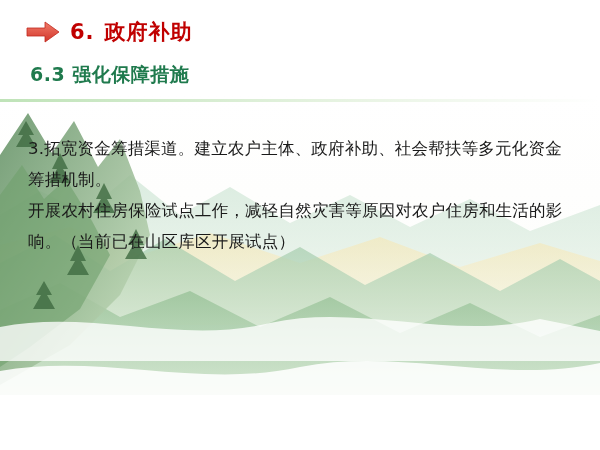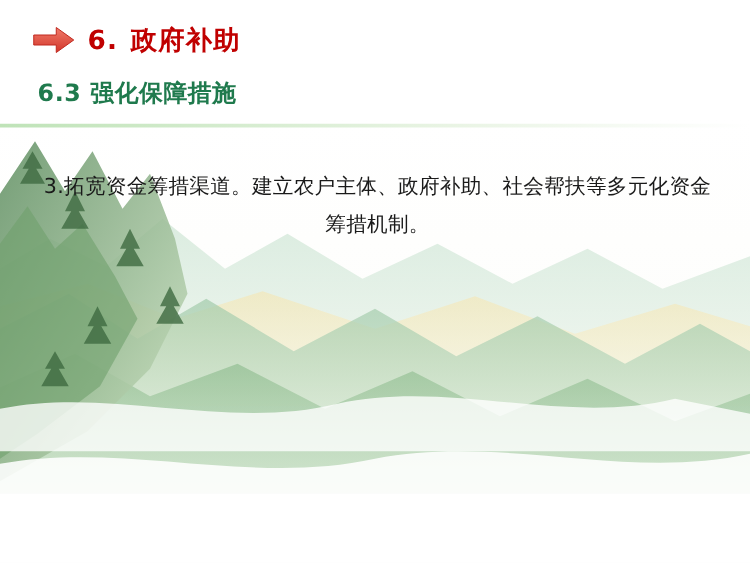--- a/index.html
+++ b/index.html
@@ -91,21 +91,20 @@
     font-size: 16.5px;
     line-height: 31px;
     color: #1a1a1a;
     letter-spacing: 0.2px;
   }
   .body-text p {
     margin: 0;
   }
   .para-indent {
     text-indent: 0;
-    text-align: center;
   }
 </style>
 </head>
 <body>
 
 <div class="slide">
 
   <div class="bg-art">
     <svg viewBox="0 0 600 355" preserveAspectRatio="none" aria-hidden="true">
       <defs>
@@ -179,15 +178,16 @@
       </svg>
     </span>
     <span class="main-title">6.</span>
     <span class="main-title">政府补助</span>
   </div>
 
   <div class="sub-title">6.3 强化保障措施</div>
 
   <div class="body-text">
     <p class="para-indent">3.拓宽资金筹措渠道。建立农户主体、政府补助、社会帮扶等多元化资金筹措机制。</p>
+    <p class="para-indent">开展农村住房保险试点工作，减轻自然灾害等原因对农户住房和生活的影响。（当前已在山区库区开展试点）</p>
   </div>
 
 </div>
 
 </body></html>

